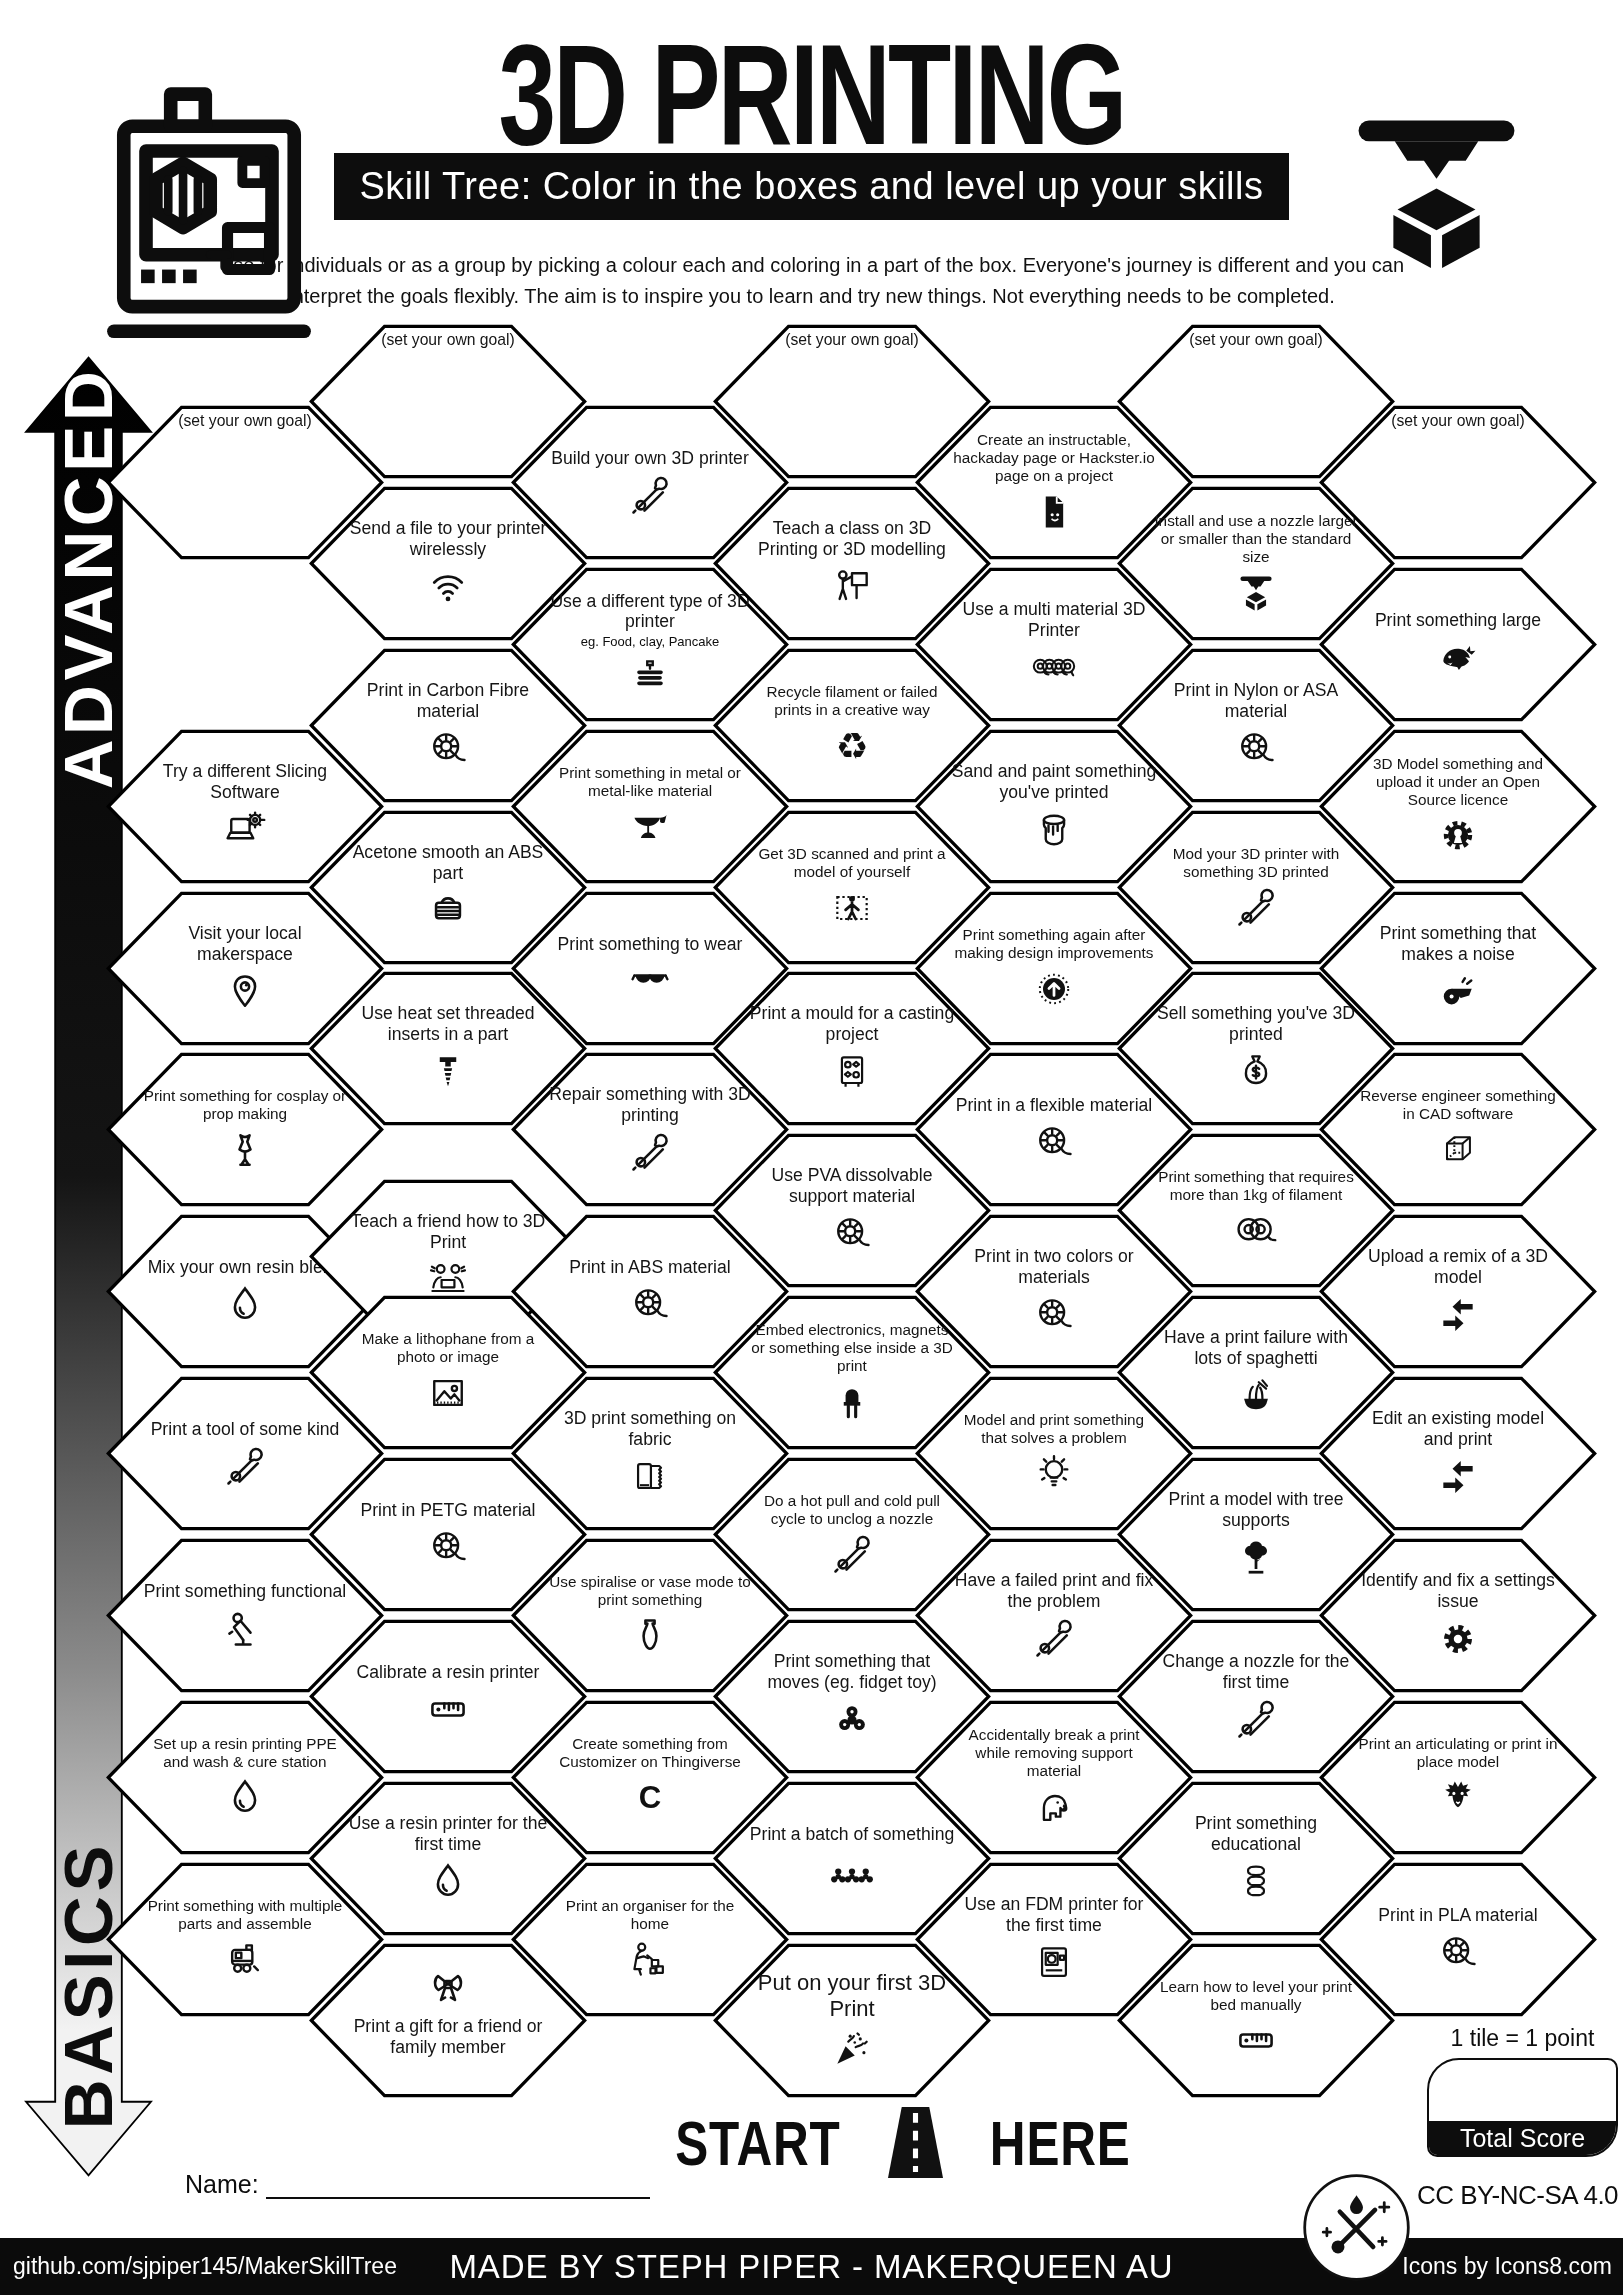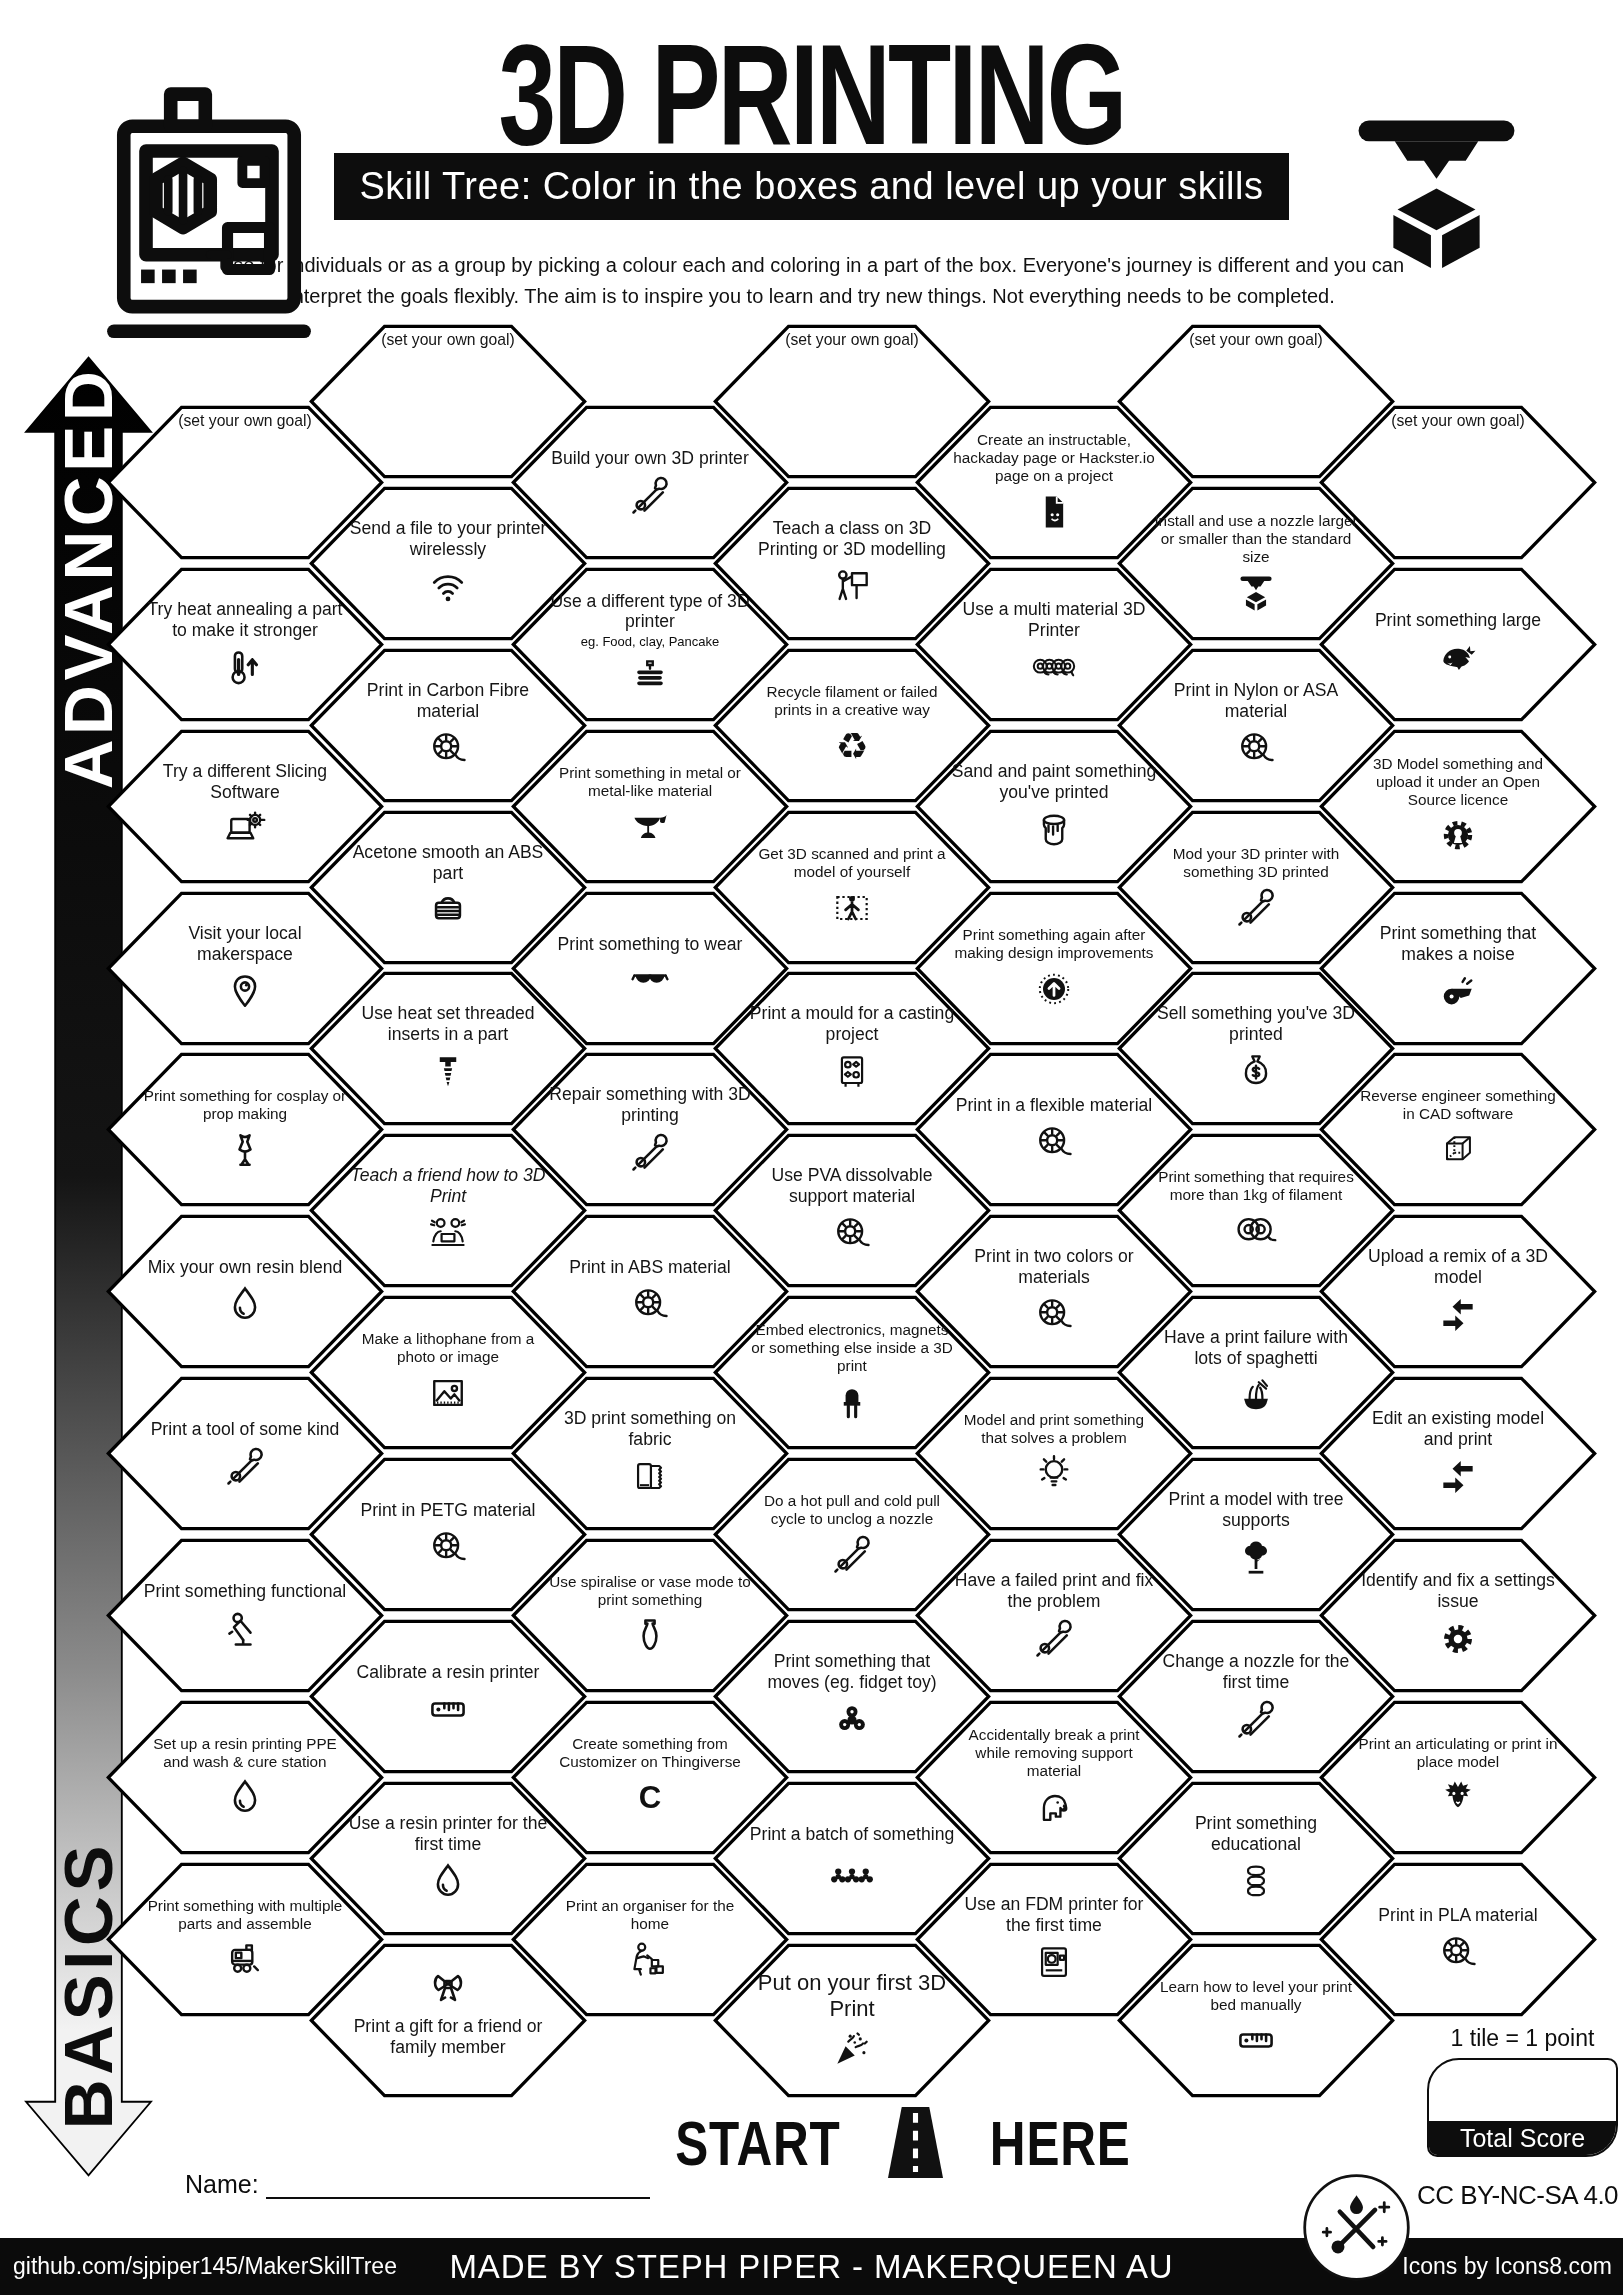--- a/index.html
+++ b/index.html
@@ -510,31 +510,20 @@
 
 <div id="hex-layer">
     <div class="hex goal" style="left: 106px; top: 405px;">
       <svg class="hb" viewBox="0 0 600 334" preserveAspectRatio="none">
         <polygon points="5,167 163,5 437,5 595,167 437,329 163,329"></polygon>
       </svg>
       <div class="content">
         <div class="label">(set your own goal)</div>
       </div>
     </div>
-    <div class="hex" style="left: 106px; top: 567px;">
-      <svg class="hb" viewBox="0 0 600 334" preserveAspectRatio="none">
-        <polygon points="5,167 163,5 437,5 595,167 437,329 163,329"></polygon>
-      </svg>
-      <div class="content">
-        <div class="label">Try heat annealing a part to make it stronger</div>
-        <svg class="ic" viewBox="0 0 96 96" width="44" height="44">
-          <use href="#i-thermo-up"></use>
-        </svg>
-      </div>
-    </div>
     <div class="hex" style="left: 106px; top: 729px;">
       <svg class="hb" viewBox="0 0 600 334" preserveAspectRatio="none">
         <polygon points="5,167 163,5 437,5 595,167 437,329 163,329"></polygon>
       </svg>
       <div class="content">
         <div class="label">Try a different Slicing Software</div>
         <svg class="ic" viewBox="0 0 96 96" width="44" height="44">
           <use href="#i-laptop-gear"></use>
         </svg>
       </div>
@@ -661,21 +650,21 @@
       <svg class="hb" viewBox="0 0 600 334" preserveAspectRatio="none">
         <polygon points="5,167 163,5 437,5 595,167 437,329 163,329"></polygon>
       </svg>
       <div class="content">
         <div class="label">Use heat set threaded inserts in a part</div>
         <svg class="ic" viewBox="0 0 96 96" width="44" height="44">
           <use href="#i-screw"></use>
         </svg>
       </div>
     </div>
-    <div class="hex" style="left: 309px; top: 1133px; font-style: italic;">
+    <div class="hex" style="left: 309px; top: 1179px;">
       <svg class="hb" viewBox="0 0 600 334" preserveAspectRatio="none">
         <polygon points="5,167 163,5 437,5 595,167 437,329 163,329"></polygon>
       </svg>
       <div class="content">
         <div class="label">Teach a friend how to 3D Print</div>
         <svg class="ic" viewBox="0 0 96 96" width="44" height="44">
           <use href="#i-teach"></use>
         </svg>
       </div>
     </div>

